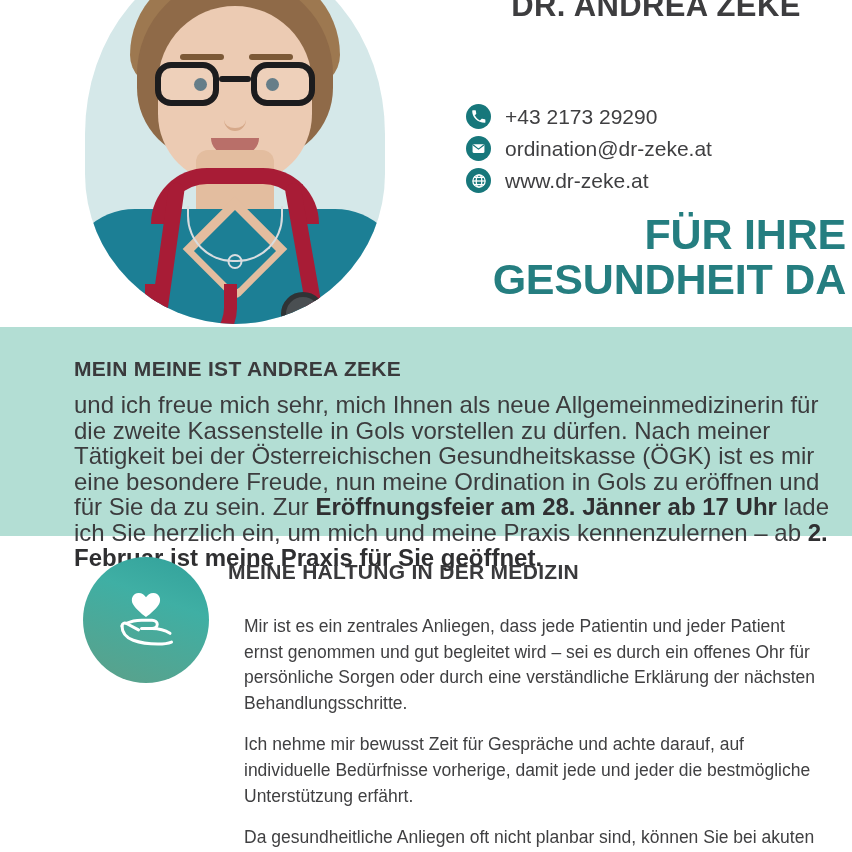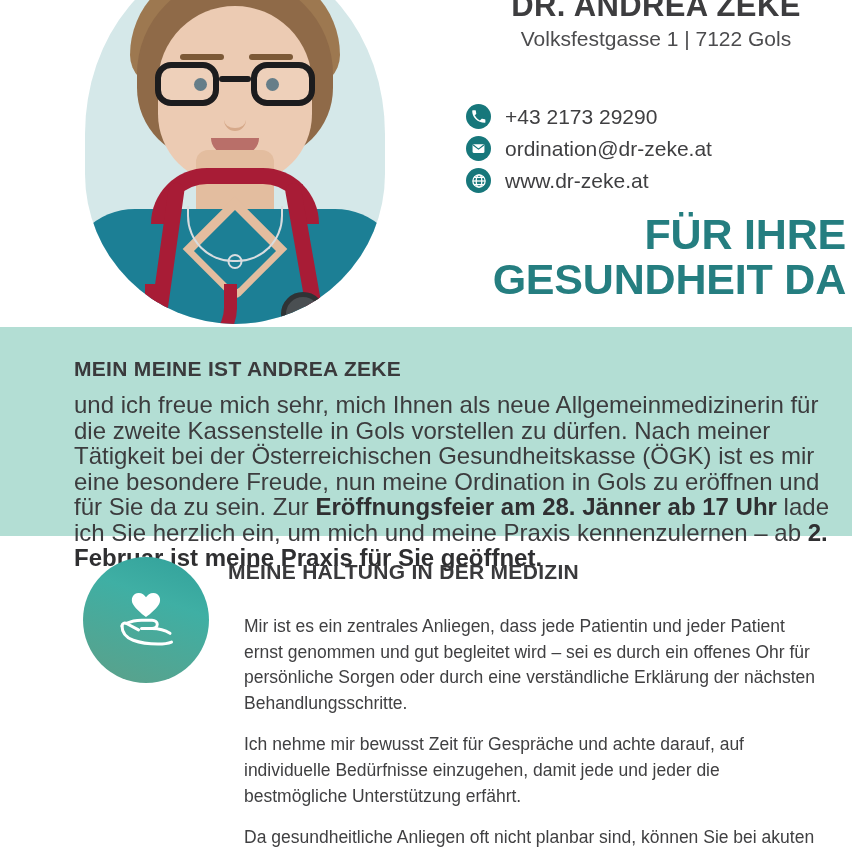--- a/index.html
+++ b/index.html
@@ -411,21 +411,20 @@
       <div class="steth-neck"></div>
       <div class="steth-l"></div>
       <div class="steth-r"></div>
       <div class="steth-u"></div>
 
       <div class="steth-chest"></div>
     </div>
   </div>
 
   <div class="doc-name">DR. ANDREA ZEKE</div>
-  <div class="doc-address">Volksfestgasse 1 | 7122 Gols</div>
 
   <div class="contact-list">
 
     <div class="contact-row">
       <span class="c-icon">
         <svg width="15" height="15" viewBox="0 0 24 24" fill="#ffffff">
           <path d="M6.6 10.8c1.7 3.4 4.2 5.9 7.6 7.6l2.5-2.5c.3-.3.8-.4 1.2-.3 1.2.4 2.6.6 4 .6.6 0 1.1.5 1.1 1.1V21c0 .6-.5 1.1-1.1 1.1C10.5 22.1 1.9 13.5 1.9 2.9 1.9 2.3 2.4 1.8 3 1.8h3.7c.6 0 1.1.5 1.1 1.1 0 1.4.2 2.8.6 4 .1.4 0 .9-.3 1.2l-2.5 2.7z"></path>
         </svg>
       </span>
       <span class="c-text">+43 2173 29290</span>
@@ -470,18 +469,18 @@
       <path d="M18 56c0-3 3-5 6-3.4l16 8.5" fill="none" stroke="#ffffff" stroke-width="4" stroke-linecap="round"></path>
       <path d="M18 56c0 10 7 16 15 19 9 3.3 22 5 33 5 8 0 14-1 18-2.6" fill="none" stroke="#ffffff" stroke-width="4" stroke-linecap="round"></path>
       <path d="M24 52.6c6-3 13-4.4 20-4.4h14c4 0 7 2.4 7 5.6s-3 5.6-7 5.6H44" fill="none" stroke="#ffffff" stroke-width="4" stroke-linecap="round" stroke-linejoin="round"></path>
       <path d="M58 59.4c10 0 17 2 24 6.4" fill="none" stroke="#ffffff" stroke-width="4" stroke-linecap="round"></path>
     </svg>
   </div>
 
   <div class="attitude-title">MEINE HALTUNG IN DER MEDIZIN</div>
   <div class="attitude-body">
     <p>Mir ist es ein zentrales Anliegen, dass jede Patientin und jeder Patient ernst genommen und gut begleitet wird – sei es durch ein offenes Ohr für persönliche Sorgen oder durch eine verständliche Erklärung der nächsten Behandlungsschritte.</p>
-    <p>Ich nehme mir bewusst Zeit für Gespräche und achte darauf, auf individuelle Bedürfnisse einzugehen, damit jede und jeder die bestmögliche Unterstützung erfährt.</p>
+    <p>Ich nehme mir bewusst Zeit für Gespräche und achte darauf, auf individuelle Bedürfnisse vorherige, damit jede und jeder die bestmögliche Unterstützung erfährt.</p>
     <p>Da gesundheitliche Anliegen oft nicht planbar sind, können Sie bei akuten medizinischen Problemen ohne vorherige Terminankündigung in die Ordination kommen.</p>
 
   </div>
 
 </div>
 
 </body></html>

